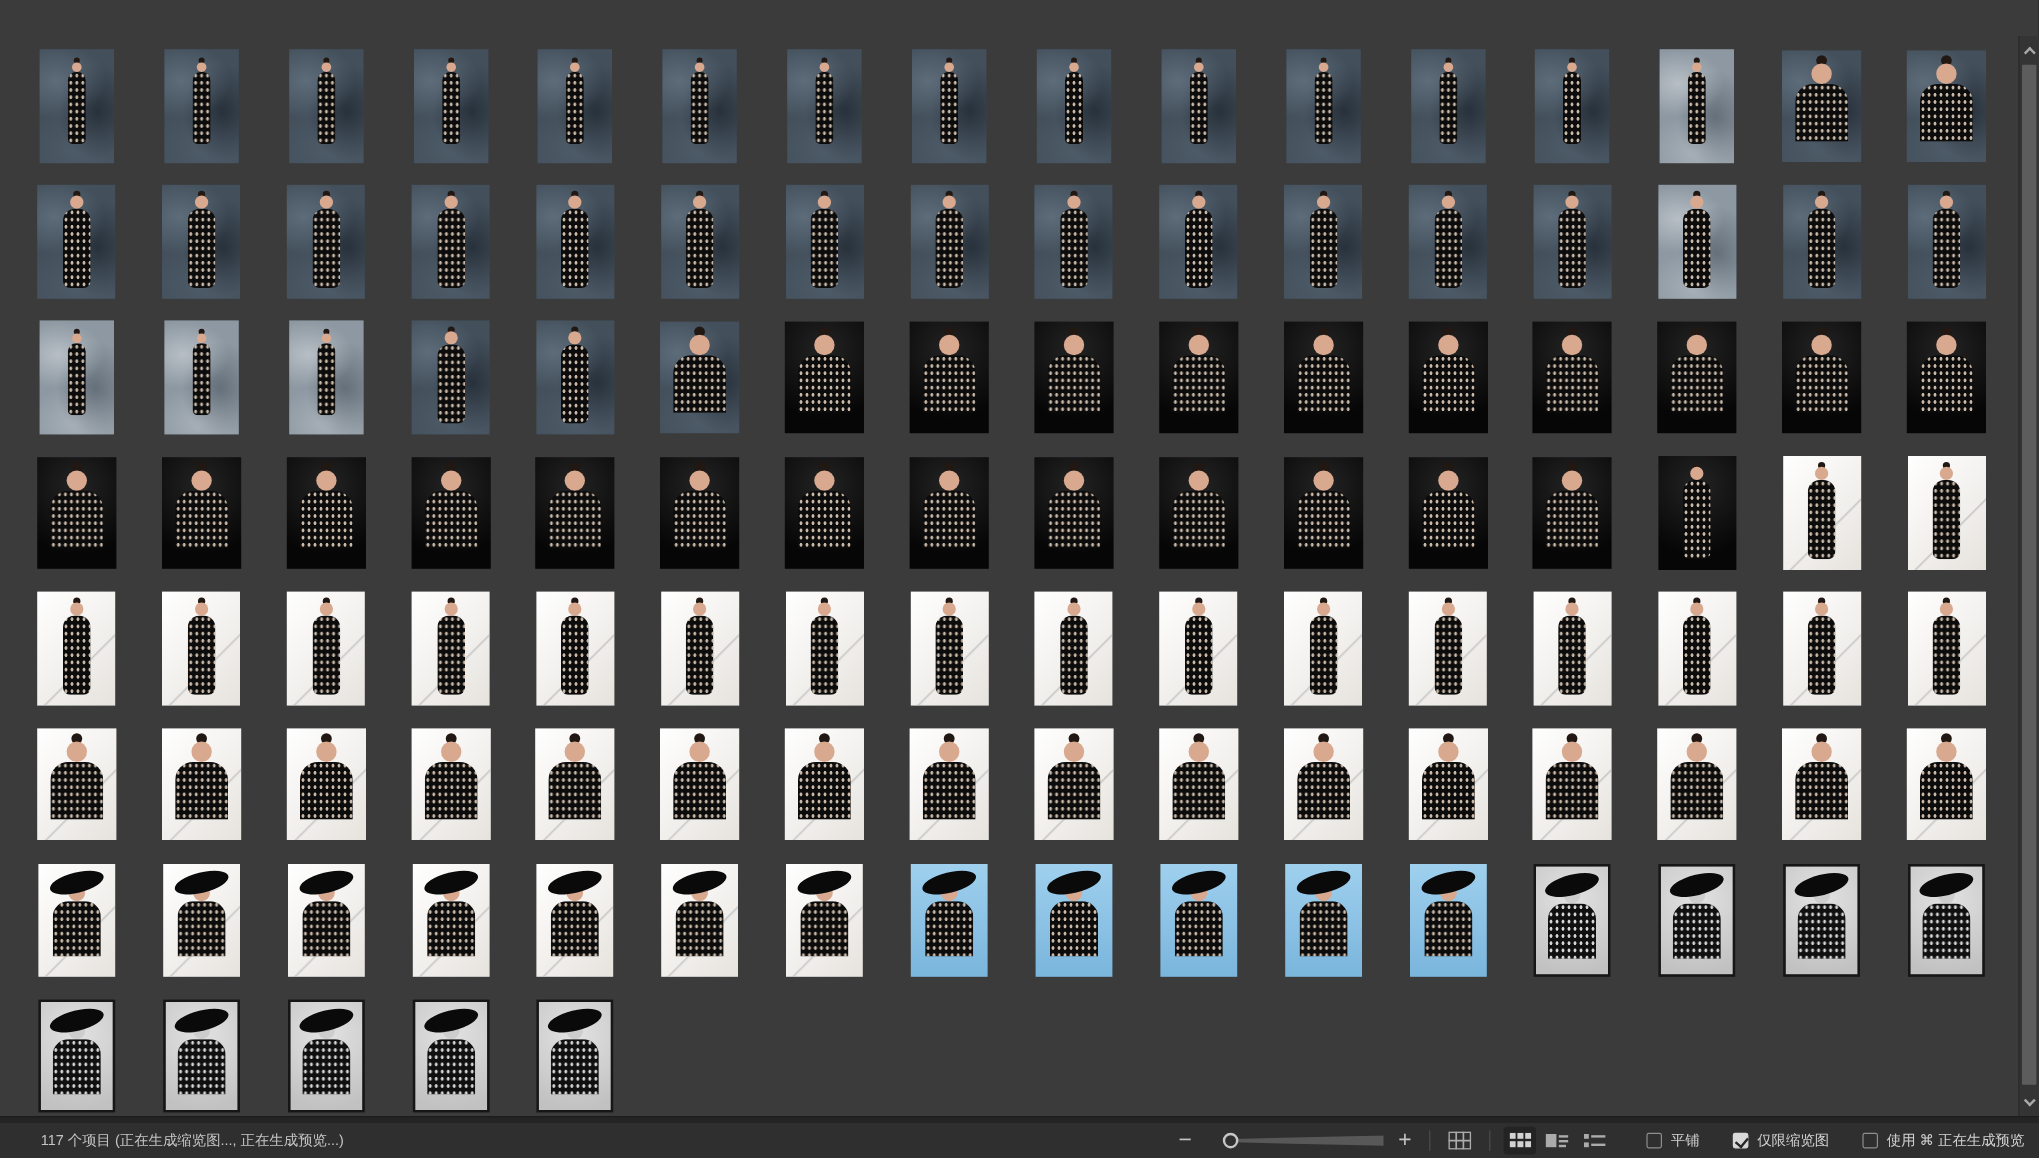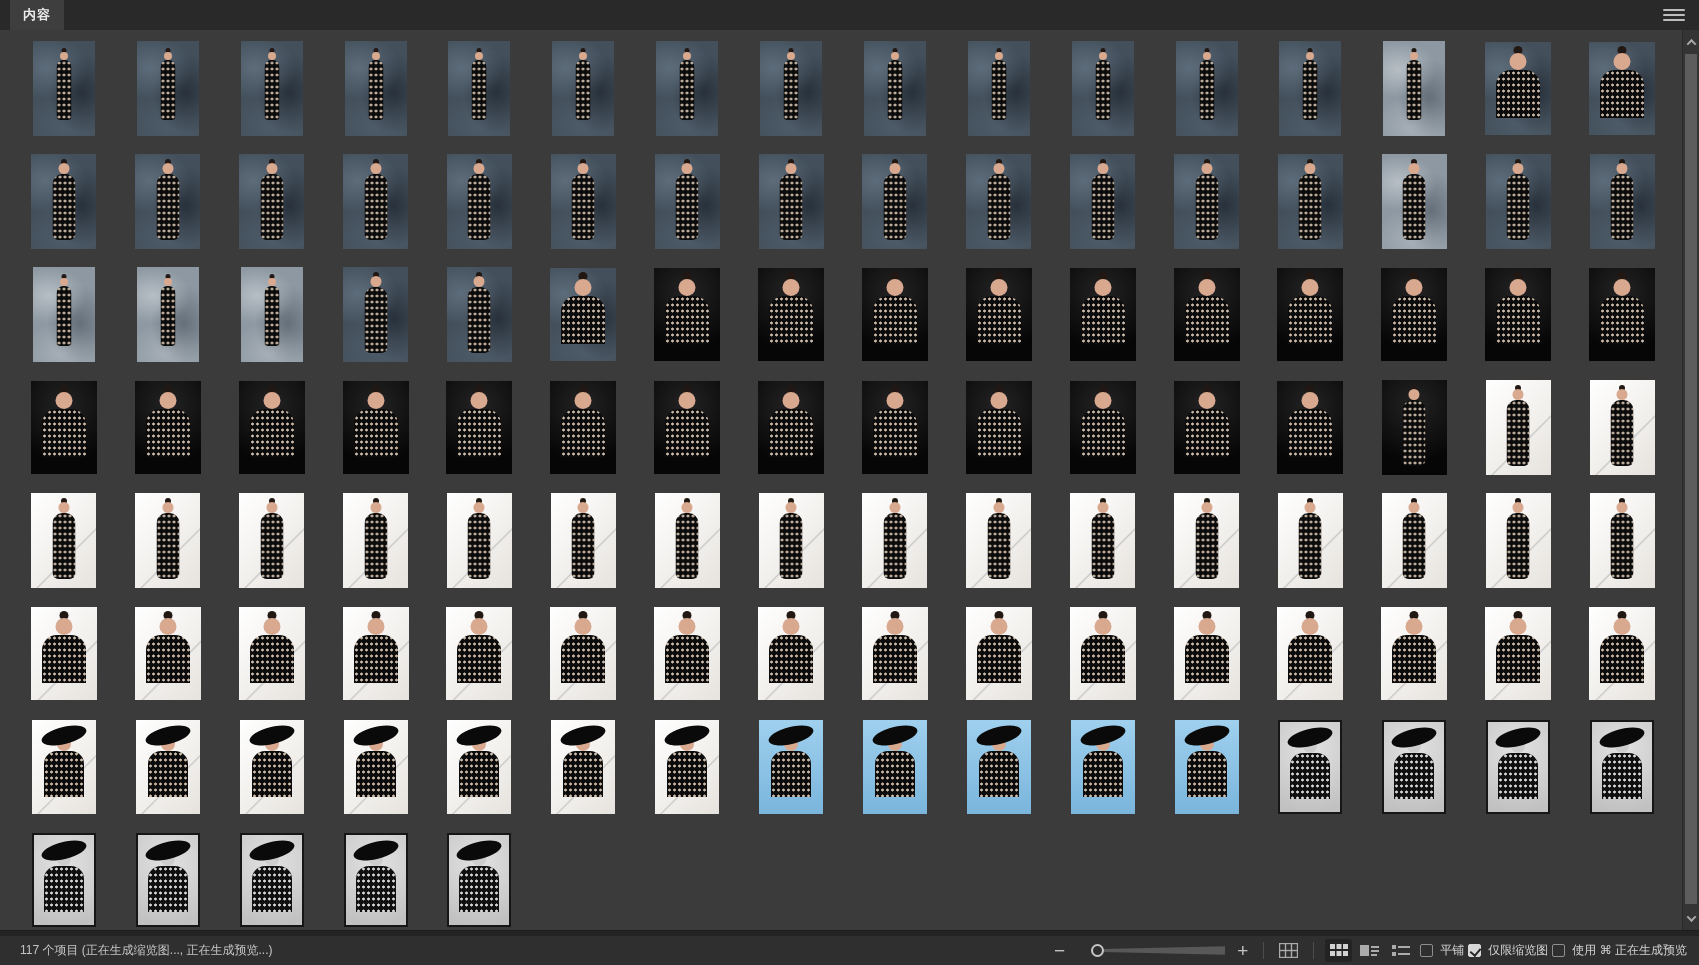--- a/index.html
+++ b/index.html
@@ -35,39 +35,39 @@
   .sb-btn.up .chev { transform:rotate(45deg) translate(1px,1px); }
   .sb-btn.down .chev { transform:rotate(225deg) translate(1px,1px); }
   .sb-thumb { position:absolute; left:2px; right:2px; top:24px; bottom:26px; background:#5d5d5d; border-radius:1px; cursor:pointer; }
 
   
   .strip { position:absolute; bottom:29px; left:0; right:0; height:6px; background:#242424;
            border-top:1px solid #1c1c1c; }
 
   
   .status-bar { position:absolute; bottom:0; left:0; right:0; height:29px; background:#2f2f2f;
-                display:flex; align-items:center; padding:0 12px 0 20px; color:#c9c9c9; font-size:12px; }
+                display:flex; align-items:center; padding:0 12px 0 34px; color:#c9c9c9; font-size:12px; }
   .status-text { white-space:nowrap; color:#c4c4c4; }
   .sb-spacer { flex:1; }
 
   .zoom-btn { color:#c2c2c2; font-size:19px; line-height:1; padding:0 6px; cursor:pointer; }
   .slider { position:relative; width:152px; height:18px; margin:0 4px; cursor:pointer; }
   .slider .wedge { position:absolute; left:16px; right:2px; top:3px; bottom:3px; background:#585858;
                    clip-path:polygon(0 40%, 100% 14%, 100% 86%, 0 60%); }
   .slider .handle { position:absolute; left:16px; top:2px; width:13px; height:13px; border-radius:50%;
                     border:2px solid #c6c6c6; background:#2f2f2f; cursor:pointer; }
 
   .vsep { width:1px; height:17px; background:#4d4d4d; margin:0 9px; }
 
   .view-btn { display:flex; align-items:center; justify-content:center; width:27px; height:23px;
               border-radius:3px; margin:0 2px; cursor:pointer; }
   .view-btn.active { background:#232323; }
   .view-btn svg { display:block; }
 
-  .cb-group { display:flex; align-items:center; margin-left:4px; }
+  .cb-group { display:flex; align-items:center; margin-left:28px; }
   .cb { width:13px; height:13px; border:1px solid #8e8e8e; border-radius:2px; background:transparent;
         position:relative; cursor:pointer; flex:none; }
   .cb.checked { background:#d9d9d9; border-color:#d9d9d9; }
   .cb.checked::after { content:""; position:absolute; left:3px; top:1px; width:5px; height:8px;
         border-right:2px solid #262626; border-bottom:2px solid #262626; transform:rotate(40deg); }
   .cb-label { margin-left:7px; color:#d2d2d2; white-space:nowrap; }
 
   
   .thumb { position:relative; overflow:hidden; flex:none; }
   .pose-full  { width:62px; height:95px; }
@@ -119,29 +119,20 @@
 
   .look-mono .figure-head { background:#cdcdcd; }
   .look-mono .figure-torso { background-color:#101010;
       background-image:radial-gradient(rgba(250,250,250,.85) 1px, transparent 1.5px); }
 </style>
 </head>
 <body>
 
 <div class="app">
 
-  <div class="tab-bar">
-    <div class="tab">内容</div>
-    <div class="tabbar-spacer"></div>
-    <div class="menu-btn">
-      <span></span>
-        <span></span>
-        <span></span>
-    </div>
-  </div>
 
   <div class="content">
     <div class="thumb-grid">
         <div class="thumb look-studio pose-full">
           <div class="figure-bun"></div>
           <div class="figure-head"></div>
           <div class="figure-torso"></div>
         </div>
         <div class="thumb look-studio pose-full">
           <div class="figure-bun"></div>

